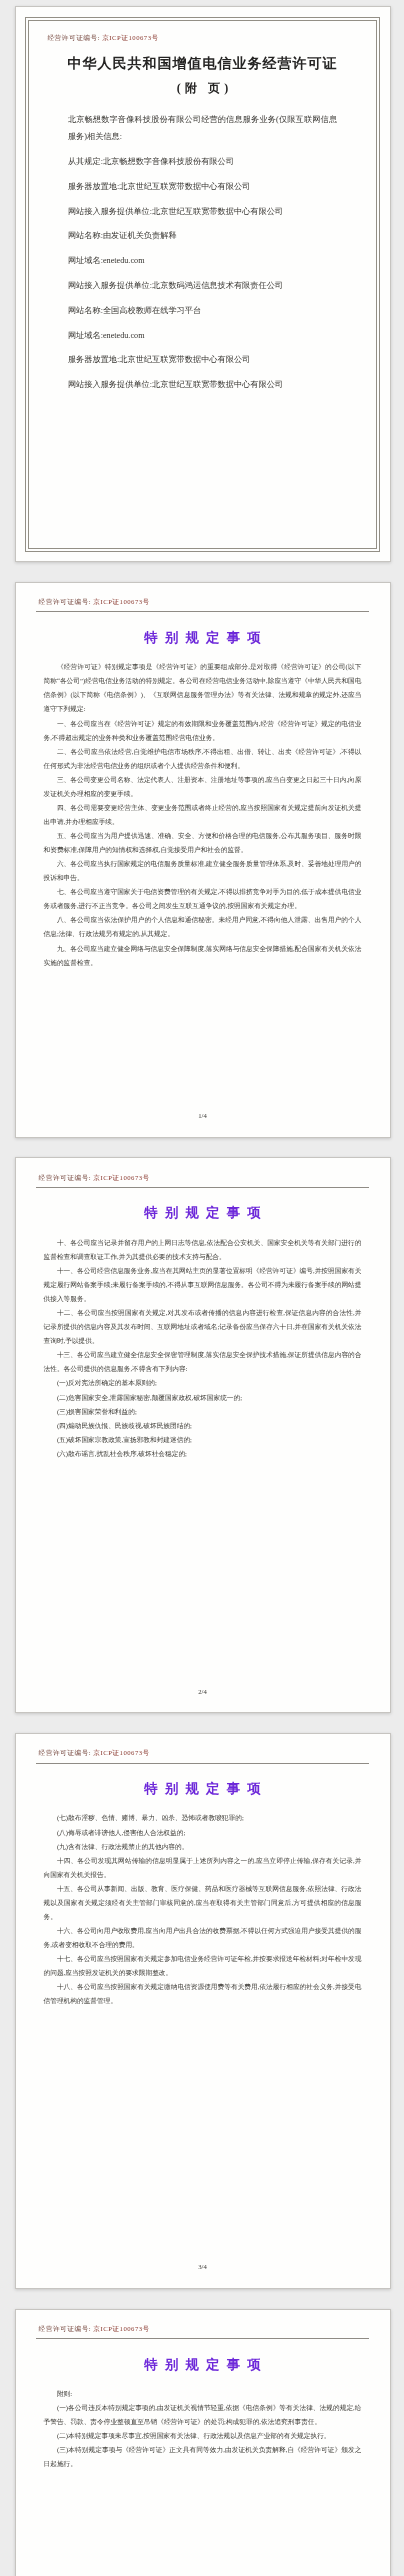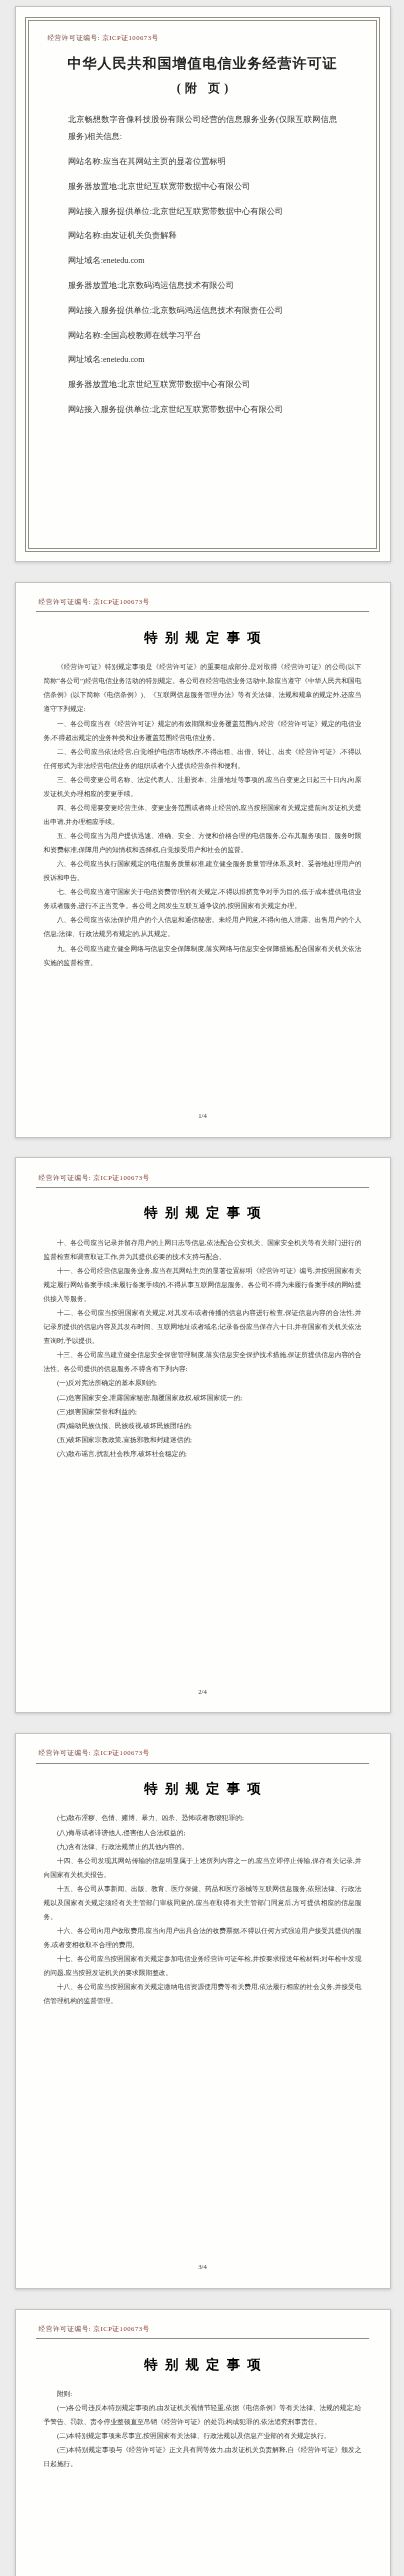--- a/index.html
+++ b/index.html
@@ -52,21 +52,21 @@
 
   
   .prov-header {
     padding:15.5px 23px 0;
     font-size:6.7px; letter-spacing:0.5px; color:#74453c;
   }
   .prov-header .lic-num { color:#8b3a30; margin-left:2.1px; }
   .prov-rule { margin:4.1px 20.6px 0; border-bottom:0.5px solid #8f8b85; }
   .prov-title {
     margin-top:16.5px; text-align:center;
-    font-size:13.4px; font-weight:700; color:#000000;
+    font-size:13.4px; font-weight:700; color:#6d28d9;
     letter-spacing:7.2px; text-indent:7.2px;
   }
   .prov-body {
     margin:13.4px 28px 0;
     font-size:6.7px; line-height:2.1; color:#3a3833;
     text-align:justify;
   }
   .prov-body p { text-indent:2em; margin:0; }
   .page-no {
     position:absolute; bottom:17.5px; left:0; right:0;
@@ -81,26 +81,25 @@
   <section class="page">
     <div class="cert-inner">
       <div class="cert-header">
         <span>经营许可证编号:</span><span class="lic-num">京ICP证100673号</span>
       </div>
       <h1 class="cert-title">中华人民共和国增值电信业务经营许可证</h1>
       <div class="cert-sub">(附  页)</div>
       <div class="cert-body">
 
       <p>北京畅想数字音像科技股份有限公司经营的信息服务业务(仅限互联网信息服务)相关信息:</p>
-          <p>网站名称:应当在其网站主页的显著位置标明</p>
+          <p>从其规定:北京畅想数字音像科技股份有限公司</p>
           <p>服务器放置地:北京世纪互联宽带数据中心有限公司</p>
           <p>网站接入服务提供单位:北京世纪互联宽带数据中心有限公司</p>
           <p>网站名称:由发证机关负责解释</p>
           <p>网址域名:enetedu.com</p>
-          <p>服务器放置地:北京数码鸿运信息技术有限公司</p>
           <p>网站接入服务提供单位:北京数码鸿运信息技术有限责任公司</p>
           <p>网站名称:全国高校教师在线学习平台</p>
           <p>网址域名:enetedu.com</p>
           <p>服务器放置地:北京世纪互联宽带数据中心有限公司</p>
           <p>网站接入服务提供单位:北京世纪互联宽带数据中心有限公司</p>
         </div>
     </div>
   </section>
 
   <section class="page">

